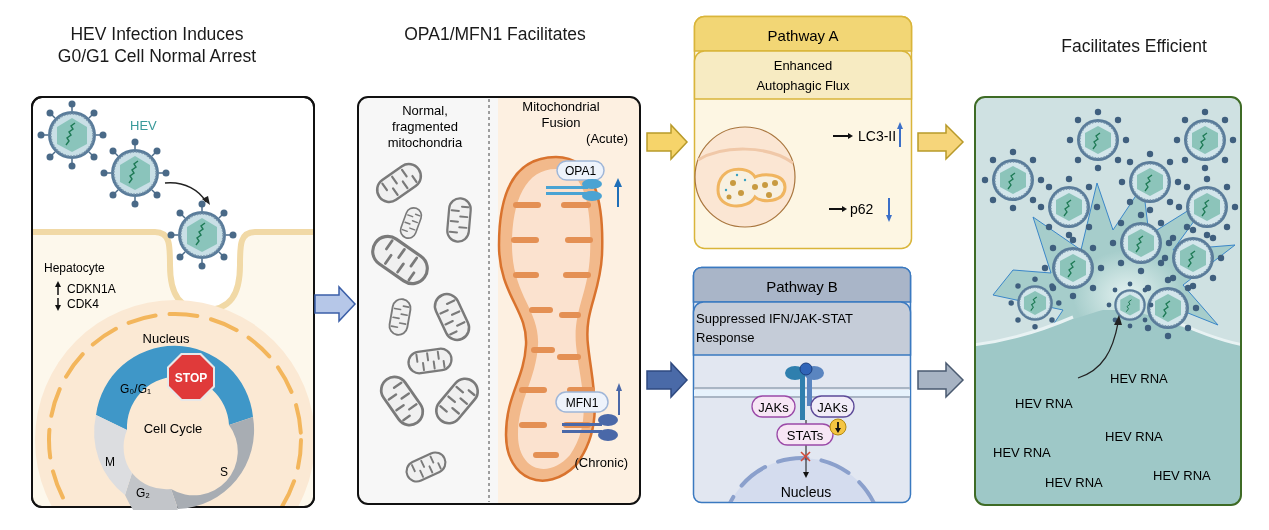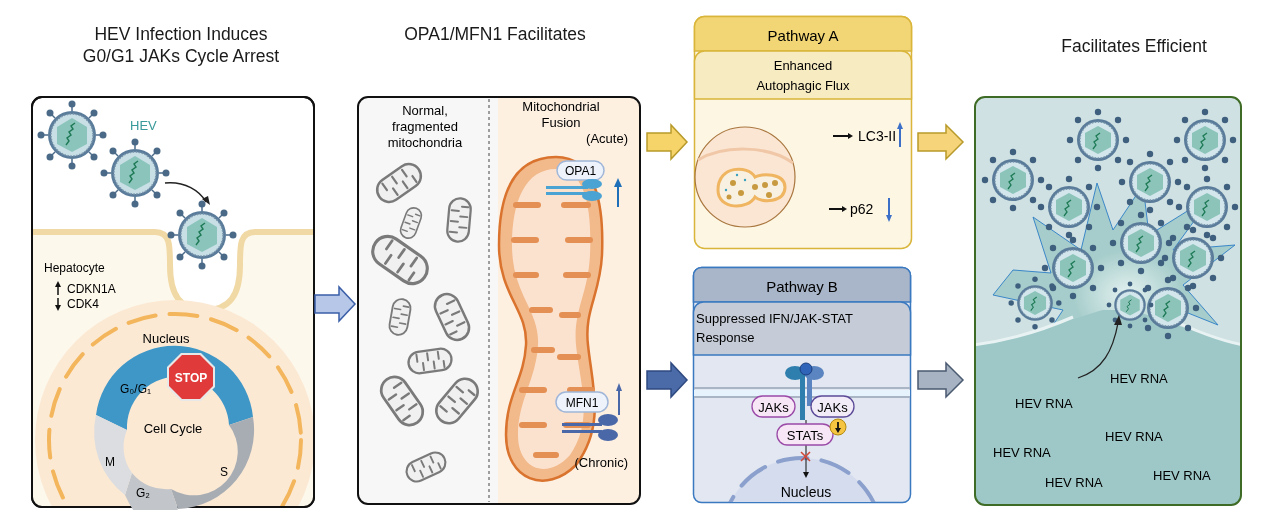--- a/index.html
+++ b/index.html
@@ -10,23 +10,23 @@
   .title {
     position: absolute; text-align: center; font-size: 17.5px; line-height: 22px; color: #1a1a1a;
   }
   .panel { position: absolute; }
   svg text { font-family: "Liberation Sans", sans-serif; }
   .arrow { position: absolute; }
 </style>
 </head>
 <body>
 
-<div class="title" style="left:36px; top:23px; width:290px;">
+<div class="title" style="left:12px; top:23px; width:290px;">
   <div>HEV Infection Induces</div>
-  <div>G0/G1 JAKs Cycle Arrest</div>
+  <div>G0/G1 Cell Normal Arrest</div>
 </div>
 <div class="title" style="left:345px; top:23px; width:300px;">
   <div>OPA1/MFN1 Facilitates</div>
 </div>
 <div class="title" style="left:1009px; top:35px; width:250px;">
   <div>Facilitates Efficient</div>
 </div>
 
 <svg class="panel" style="left:30px; top:95px;" width="285" height="152" viewBox="0 0 285 152">
   <defs>

